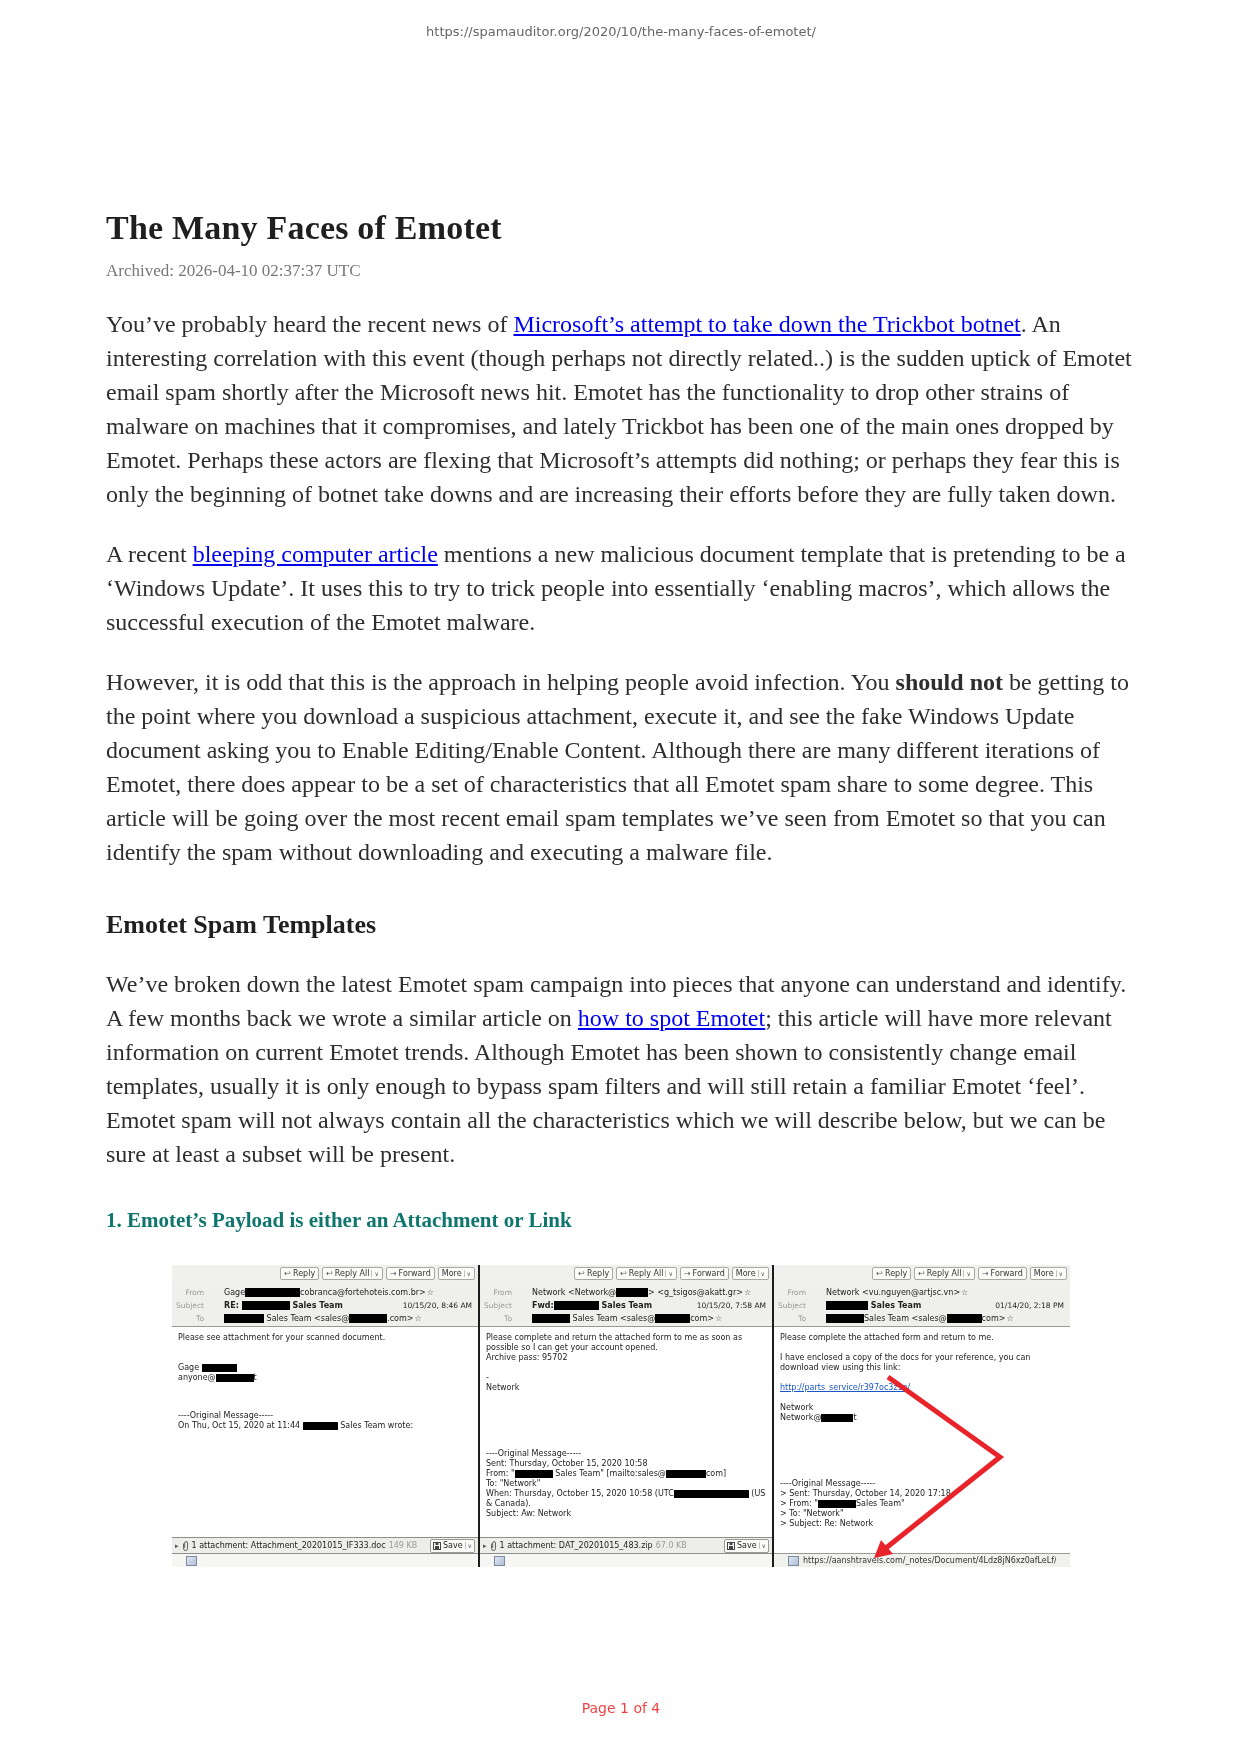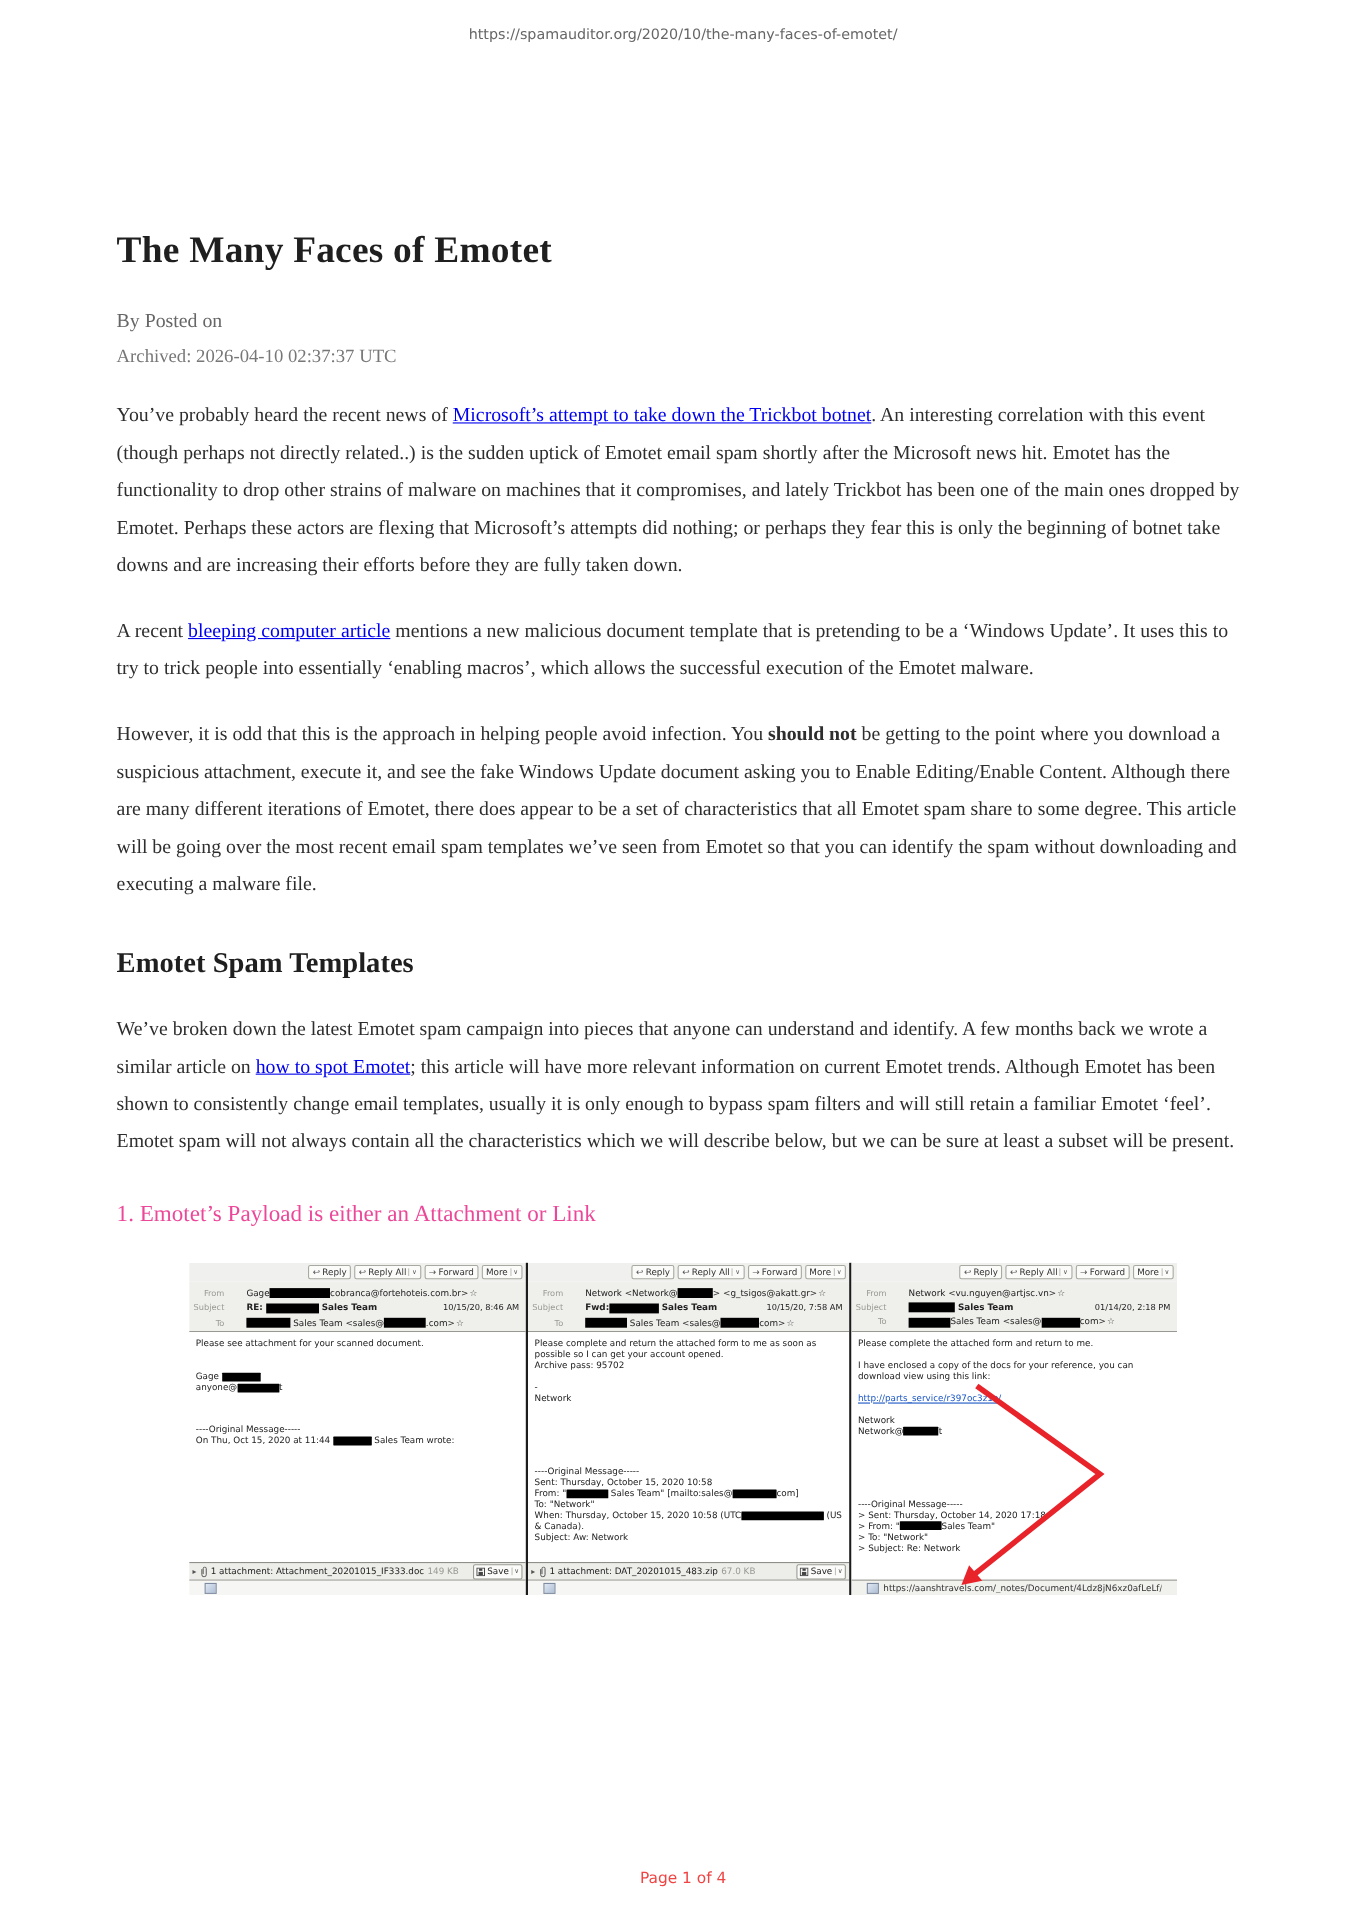--- a/index.html
+++ b/index.html
@@ -11,24 +11,24 @@
     padding-top:24px;text-align:center;
     font-family:"DejaVu Sans", sans-serif;font-size:13px;color:#666;
   }
   .article{margin:0 106px;width:1030px;}
   h1.title{
     margin:168px 0 0 0;font-size:34px;line-height:42px;font-weight:bold;color:#1f1f1f;
     font-family:"Liberation Serif", serif;letter-spacing:0.2px;
   }
   .byline{margin-top:32px;font-size:18px;color:#666;}
   .archived{margin-top:12px;font-size:17px;color:#777;}
-  .article p{margin:26px 0 0 0;font-size:18px;line-height:34px;color:#2e2e2e;}
+  .article p{margin:26px 0 0 0;font-size:24px;line-height:34px;color:#2e2e2e;}
   .article a{color:#0000ee;text-decoration:underline;}
   h2.sec{margin:40px 0 0 0;font-size:26px;line-height:32px;font-weight:bold;color:#1f1f1f;}
-  h3.sub{margin:36px 0 0 0;font-size:21px;line-height:26px;font-weight:normal;color:#ec4899;}
+  h3.sub{margin:36px 0 0 0;font-size:21px;line-height:26px;font-weight:bold;color:#0f766e;}
 
   
   .emailfig{
     position:relative;margin:32px 0 0 66px;width:898px;height:302px;
     font-family:"DejaVu Sans", sans-serif;font-size:8px;color:#222;
     display:flex;background:#fff;
   }
   .panel{display:flex;flex-direction:column;background:#fff;overflow:hidden;}
   .panel.p1{width:306px;}
   .panel.p2{width:292px;}
@@ -78,21 +78,20 @@
     font-family:"DejaVu Sans", sans-serif;font-size:14px;color:#ef4444;
   }
 </style>
 </head>
 <body>
 
 <div class="page-url">https://spamauditor.org/2020/10/the-many-faces-of-emotet/</div>
 
 <div class="article">
   <h1 class="title">The Many Faces of Emotet</h1>
-  <div class="byline">By Posted on</div>
   <div class="archived">Archived: 2026-04-10 02:37:37 UTC</div>
 
   <p><span>You’ve probably heard the recent news of </span><a href="#">Microsoft’s attempt to take down the Trickbot botnet</a><span>. An interesting correlation with this event (though perhaps not directly related..) is the sudden uptick of Emotet email spam shortly after the Microsoft news hit. Emotet has the functionality to drop other strains of malware on machines that it compromises, and lately Trickbot has been one of the main ones dropped by Emotet. Perhaps these actors are flexing that Microsoft’s attempts did nothing; or perhaps they fear this is only the beginning of botnet take downs and are increasing their efforts before they are fully taken down.</span></p>
 
   <p><span>A recent </span><a href="#">bleeping computer article</a><span> mentions a new malicious document template that is pretending to be a ‘Windows Update’. It uses this to try to trick people into essentially ‘enabling macros’, which allows the successful execution of the Emotet malware.</span></p>
 
   <p><span>However, it is odd that this is the approach in helping people avoid infection. You </span><b>should not</b><span> be getting to the point where you download a suspicious attachment, execute it, and see the fake Windows Update document asking you to Enable Editing/Enable Content. Although there are many different iterations of Emotet, there does appear to be a set of characteristics that all Emotet spam share to some degree. This article will be going over the most recent email spam templates we’ve seen from Emotet so that you can identify the spam without downloading and executing a malware file.</span></p>
 
   <h2 class="sec">Emotet Spam Templates</h2>
 

